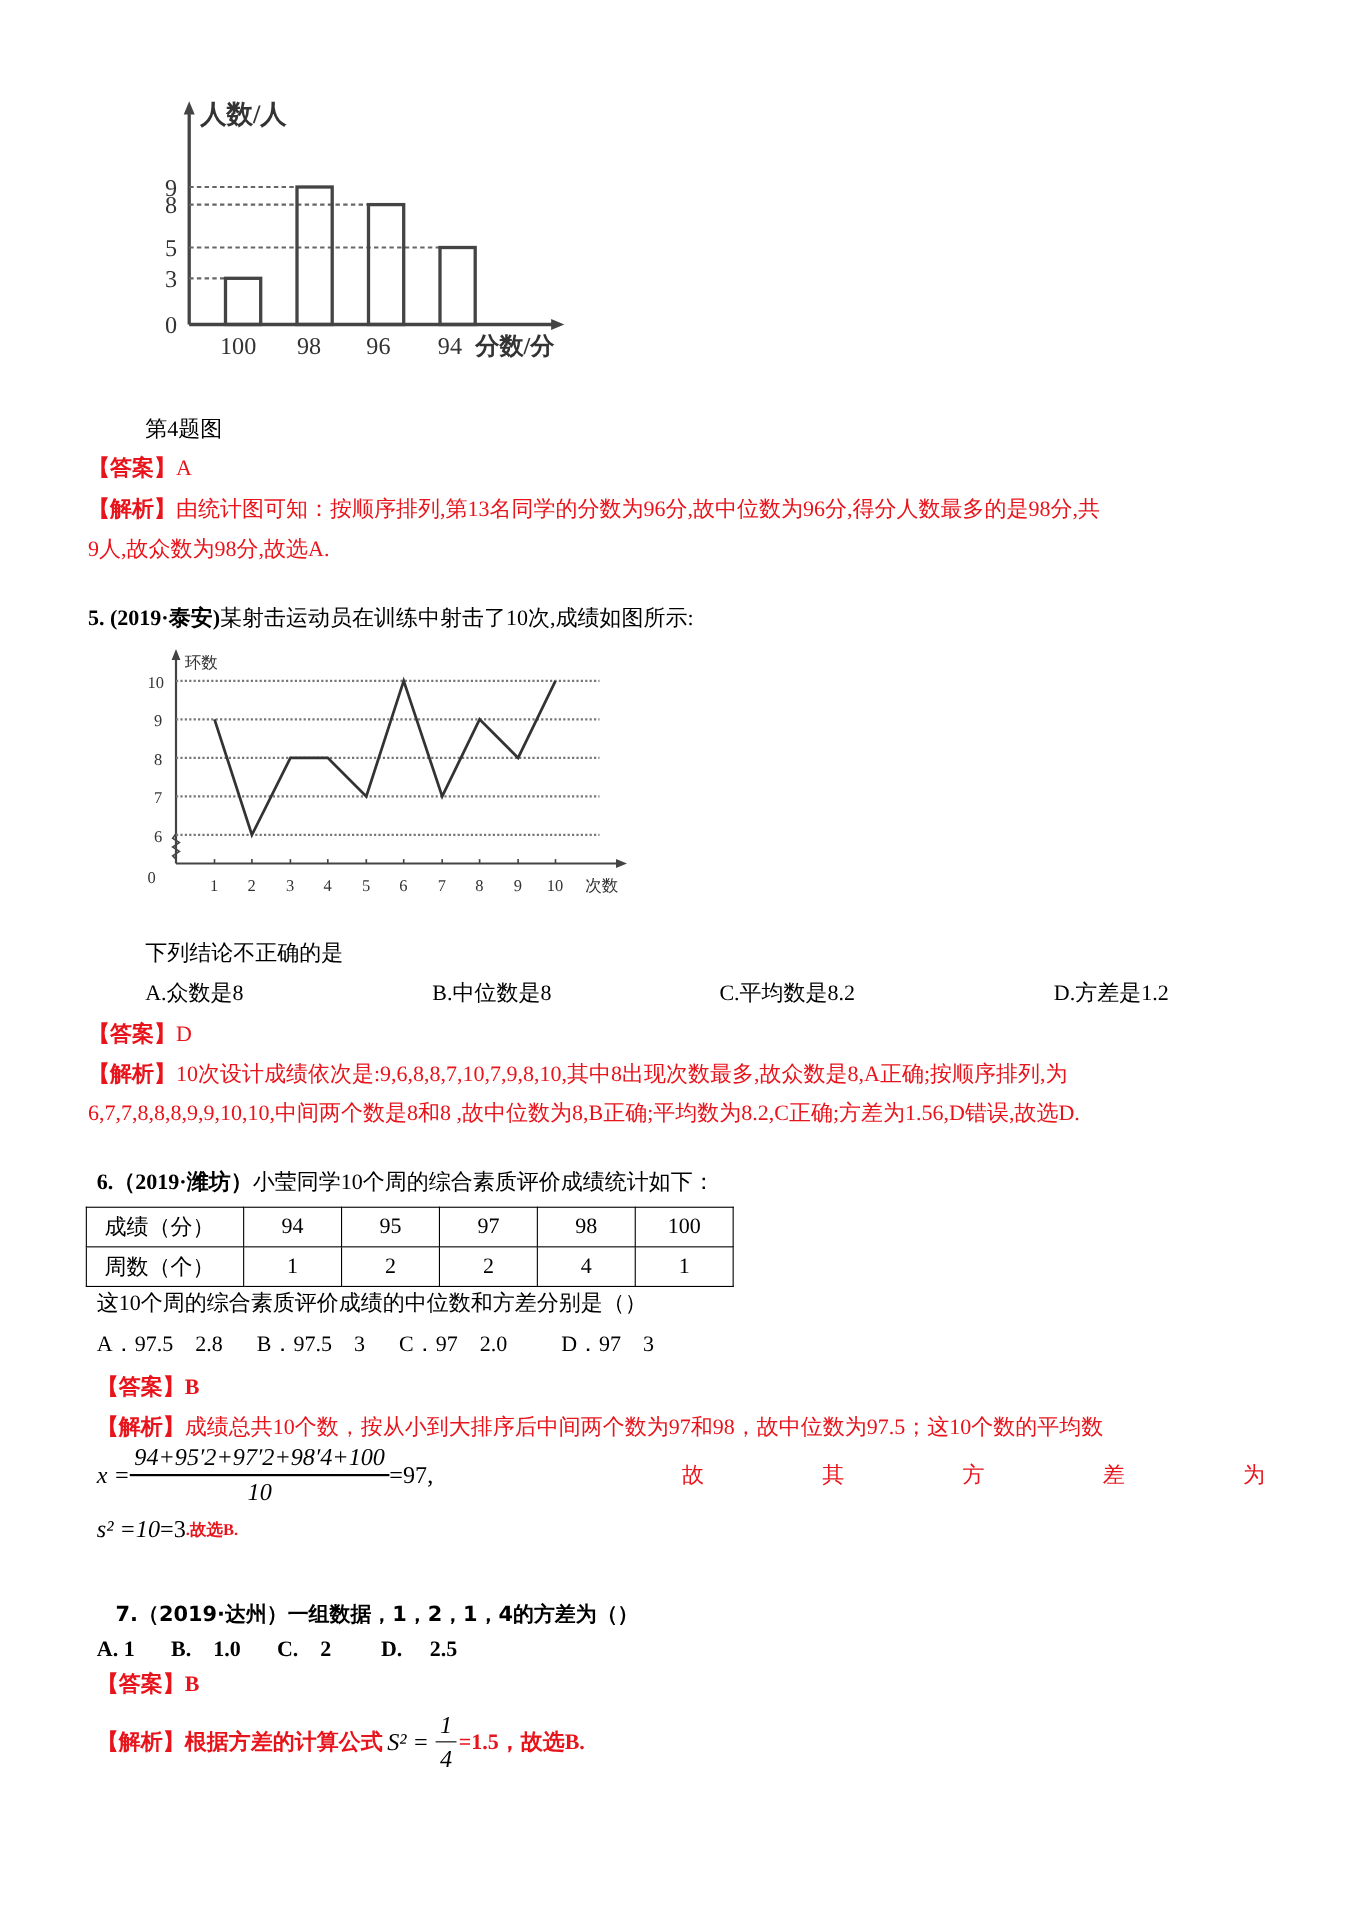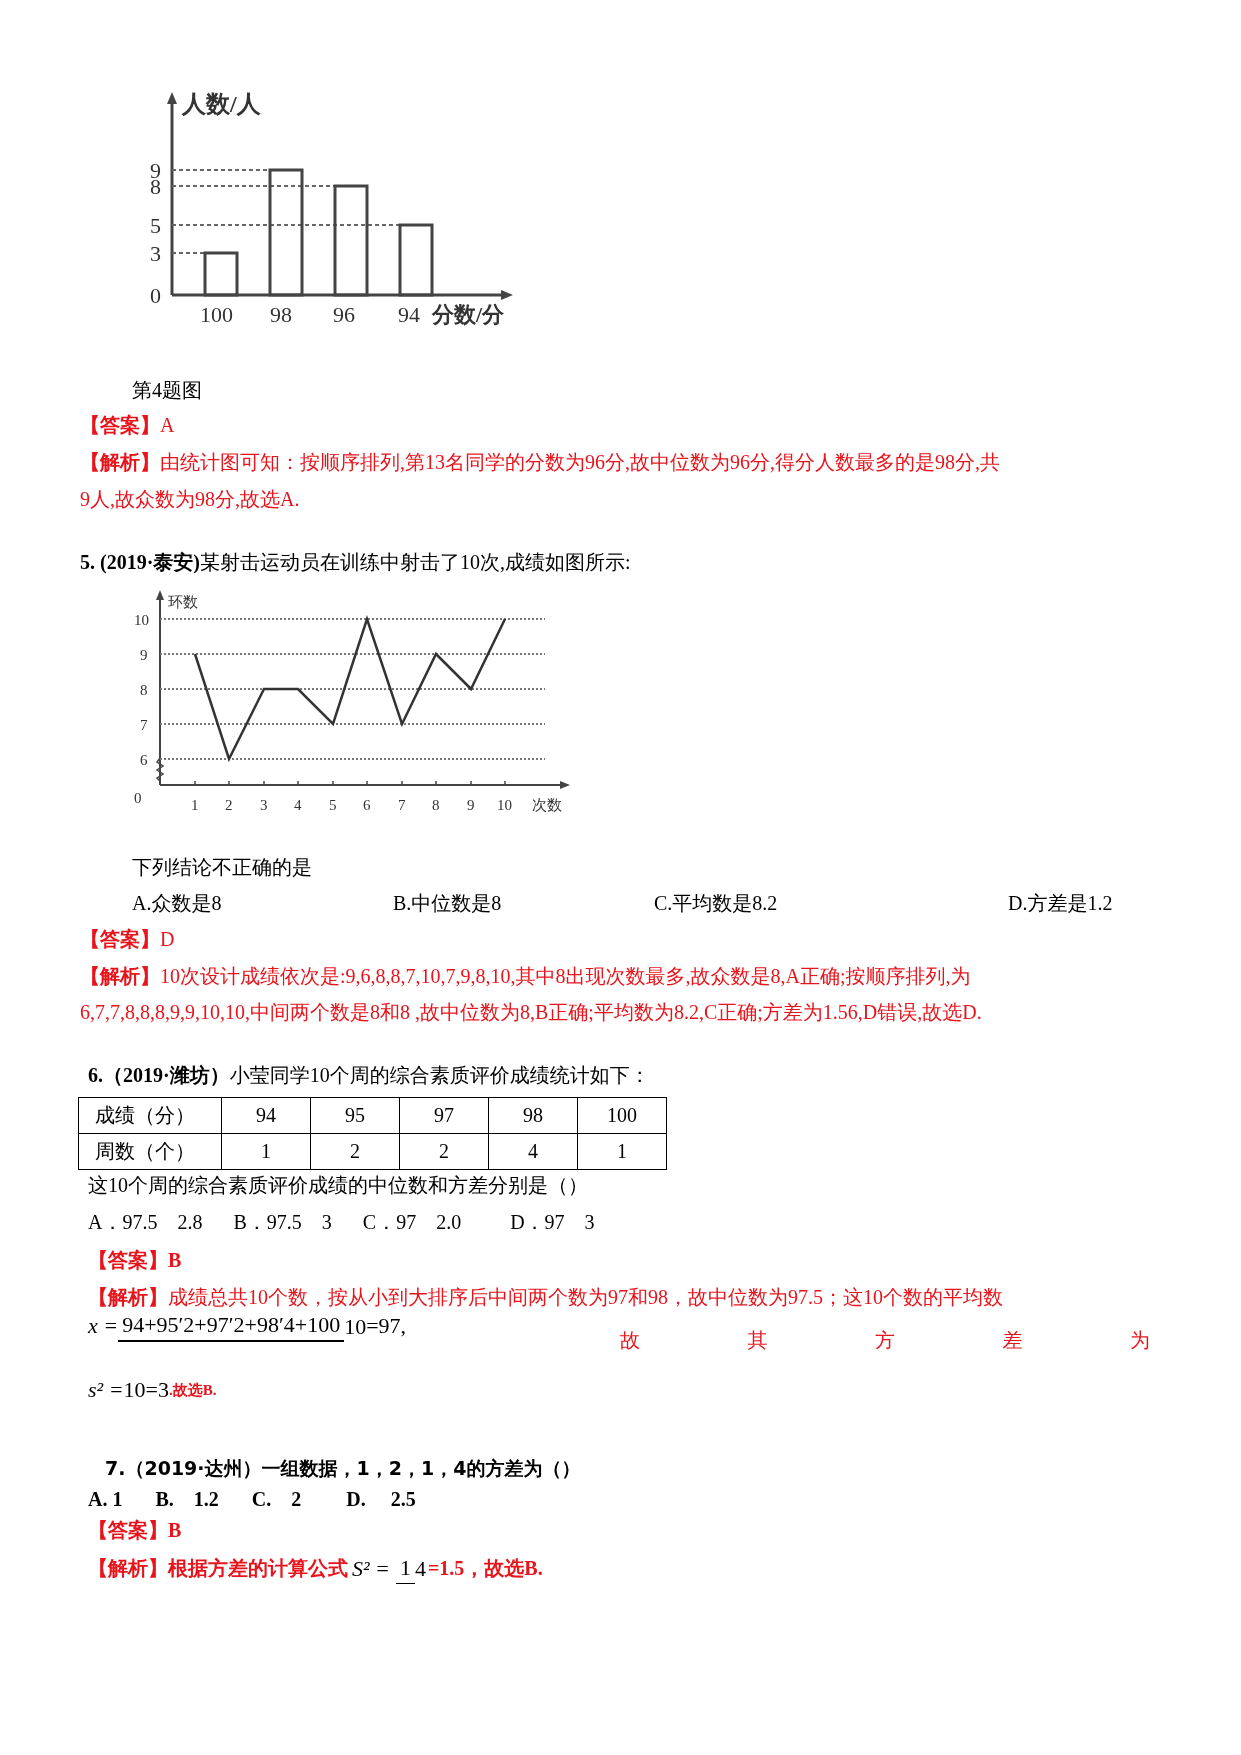--- a/index.html
+++ b/index.html
@@ -13,21 +13,21 @@
   .tag { color: #e8141c; font-family: "DejaVu Sans", "Liberation Sans", sans-serif; font-weight: bold; }
   .bold { font-weight: bold; }
   .line { position: absolute; white-space: nowrap; line-height: 30px; }
   svg text { font-family: "Liberation Serif", "DejaVu Serif", serif; }
   table.scores { border-collapse: collapse; position: absolute; left: 78px; top: 1097px; }
   table.scores td {
     border: 1.5px solid #000; height: 35px; text-align: center; font-size: 20px; padding: 0;
   }
   table.scores td.hdr { width: 142px; text-align: left; padding-left: 16px; width: 126px; }
   table.scores td.val { width: 88px; }
-  .frac { display: inline-flex; flex-direction: row; align-items: flex-end; vertical-align: middle; }
+  .frac { display: inline-flex; flex-direction: column; align-items: center; vertical-align: middle; font-style: italic; }
   .frac .num { padding: 0 4px; border-bottom: 2px solid #000; line-height: 30px; }
   .frac .den { line-height: 30px; }
   .math { font-family: "Liberation Serif", "DejaVu Serif", serif; font-size: 22px; }
 </style>
 </head>
 <body>
 
 <svg class="abs" style="left:120px;top:80px;" width="420" height="300" viewBox="0 0 420 300">
 
   <line x1="52" y1="215" x2="52" y2="20" stroke="#444" stroke-width="3"></line>
@@ -122,21 +122,21 @@
   <text x="302" y="225" font-size="15" fill="#333">8</text>
   <text x="337" y="225" font-size="15" fill="#333">9</text>
   <text x="367" y="225" font-size="15" fill="#333">10</text>
   <text x="402" y="225" font-size="15" fill="#333">次数</text>
 </svg>
 
 <div class="line" style="left:132px;top:852px;">下列结论不正确的是</div>
 <div class="line" style="left:132px;top:888px;">A.众数是8</div>
 <div class="line" style="left:393px;top:888px;">B.中位数是8</div>
 <div class="line" style="left:654px;top:888px;">C.平均数是8.2</div>
-<div class="line" style="left:1008px;top:888px;text-align:right;">D.方差是1.2</div>
+<div class="line" style="left:958px;top:888px;text-align:right;">D.方差是1.2</div>
 
 <div class="line" style="left:80px;top:924px;">
   <span class="tag">【答案】</span><span class="red">D</span>
 </div>
 <div class="line" style="left:80px;top:961px;">
   <span class="tag">【解析】</span><span class="red">10次设计成绩依次是:9,6,8,8,7,10,7,9,8,10,其中8出现次数最多,故众数是8,A正确;按顺序排列,为</span>
 </div>
 <div class="line red" style="left:80px;top:997px;">6,7,7,8,8,8,9,9,10,10,中间两个数是8和8 ,故中位数为8,B正确;平均数为8.2,C正确;方差为1.56,D错误,故选D.</div>
 
 <div class="line" style="left:88px;top:1060px;">
@@ -202,21 +202,21 @@
   </span>
   <span>=3</span>
   <span class="red" style="font-size:15px;font-weight:bold;">.故选B.</span>
 </div>
 
 <div class="line bold" style="left:88px;top:1453px;font-family:'DejaVu Sans','Liberation Sans',sans-serif;font-size:19px;margin-left:17px;">
   <span>7.（2019·达州）</span><span>一组数据，1，2，1，4的方差为（）</span>
 </div>
 <div class="line bold" style="left:88px;top:1484px;">
   <span style="margin-right:28px;">A. 1</span>
-  <span style="margin-right:28px;">B.　1.2</span>
+  <span style="margin-right:28px;">B.　1.0</span>
   <span style="margin-right:40px;">C.　2</span>
   <span>D.　 2.5</span>
 </div>
 <div class="line" style="left:88px;top:1515px;">
   <span class="tag">【答案】</span><span class="red bold">B</span>
 </div>
 <div class="abs" style="left:88px;top:1553px;display:flex;align-items:center;white-space:nowrap;">
   <span class="tag">【解析】</span>
   <span class="tag">根据方差的计算公式</span>
   <span class="math" style="font-style:italic;margin-left:4px;">S² =</span>

